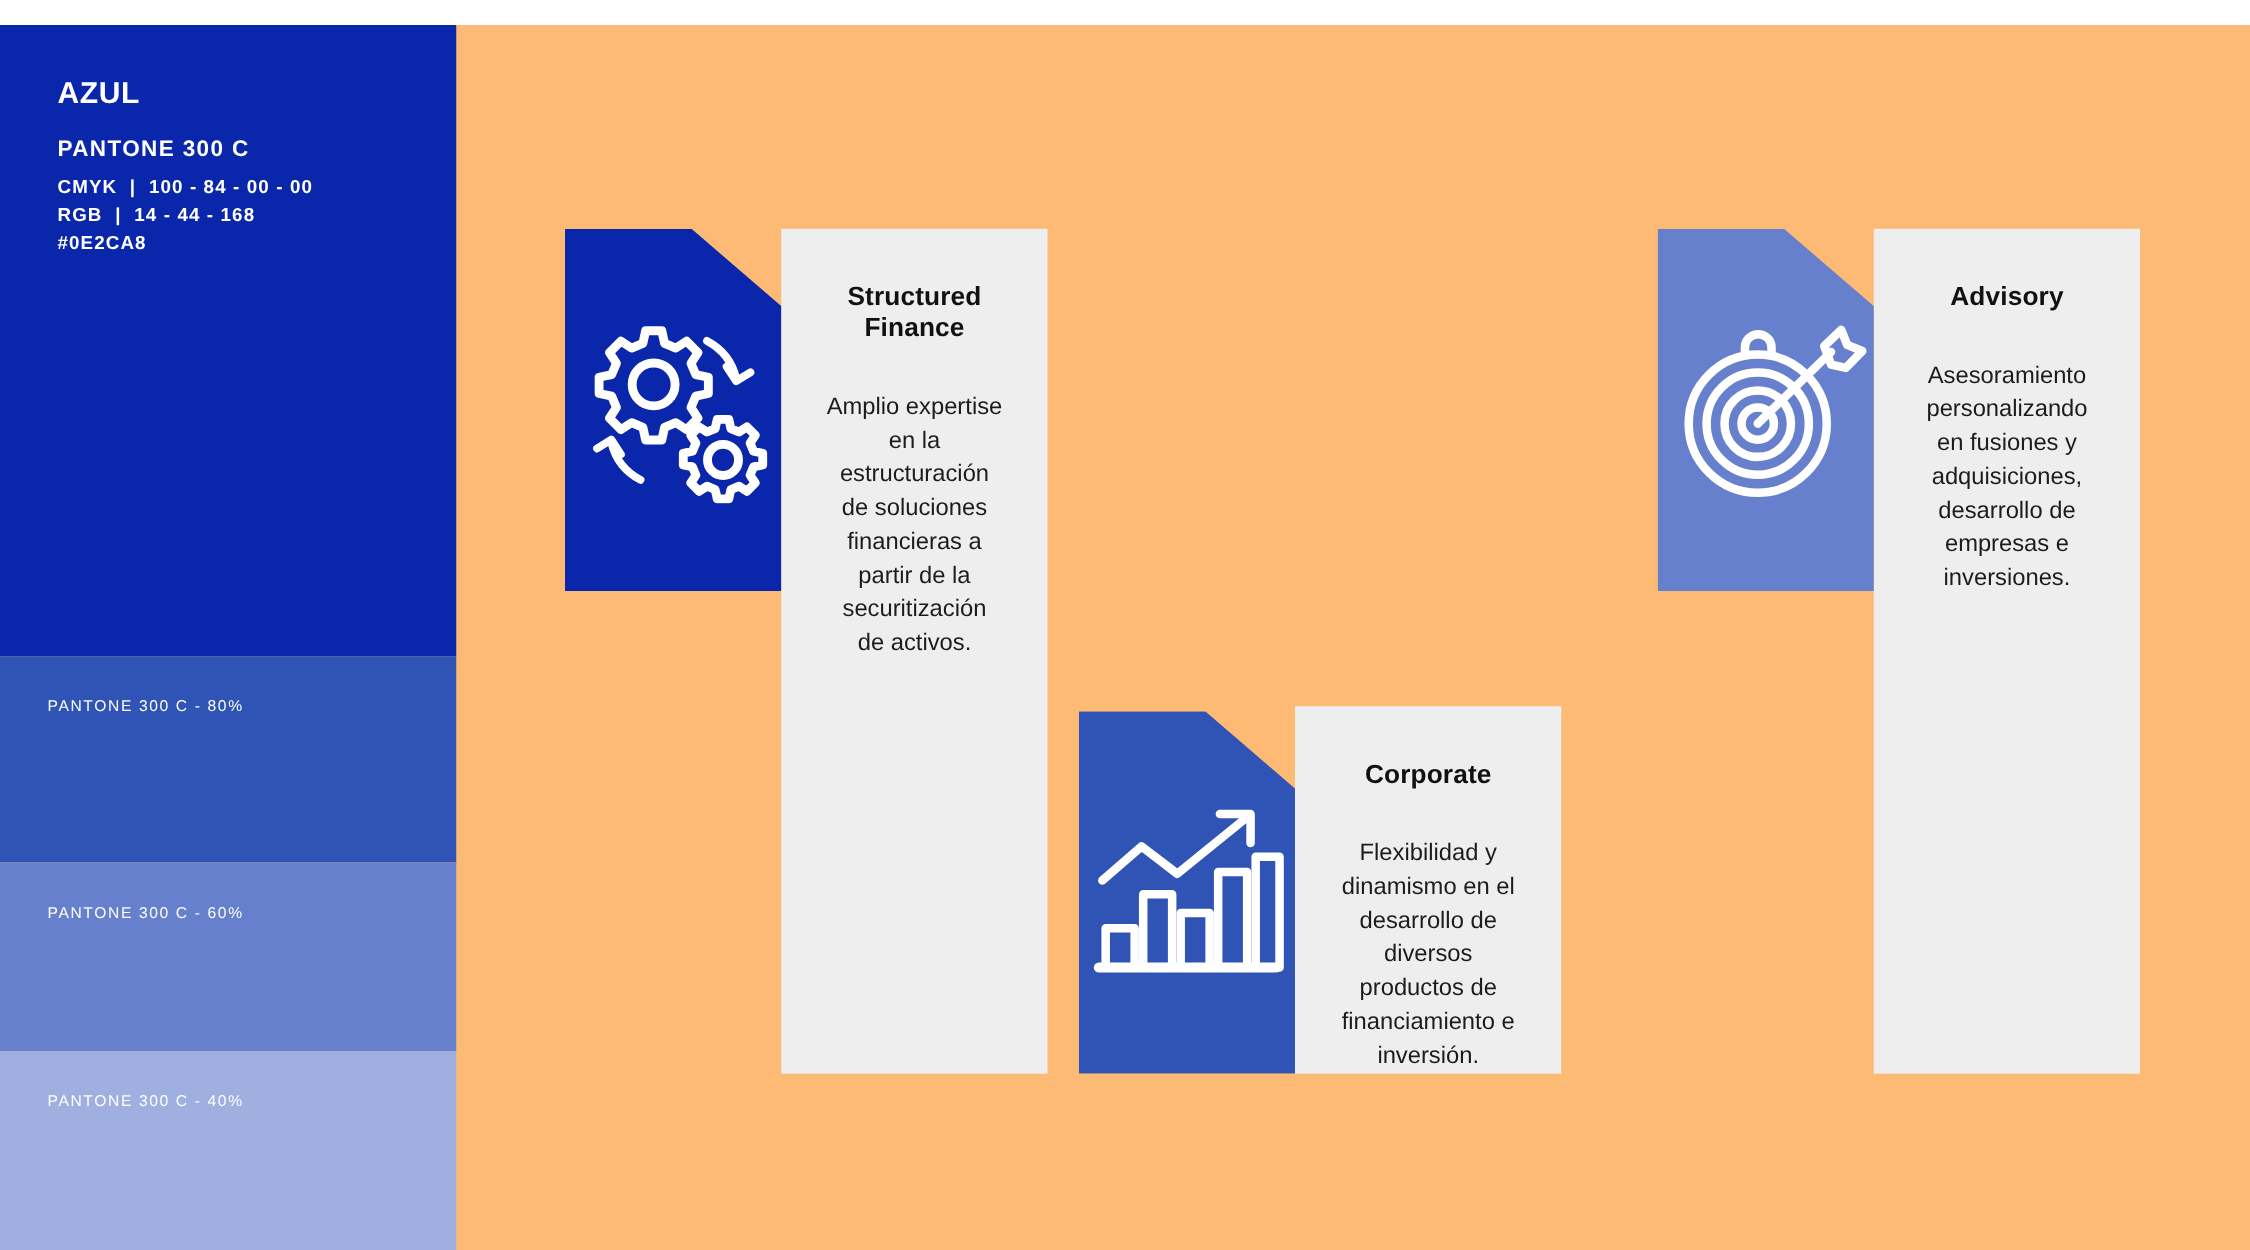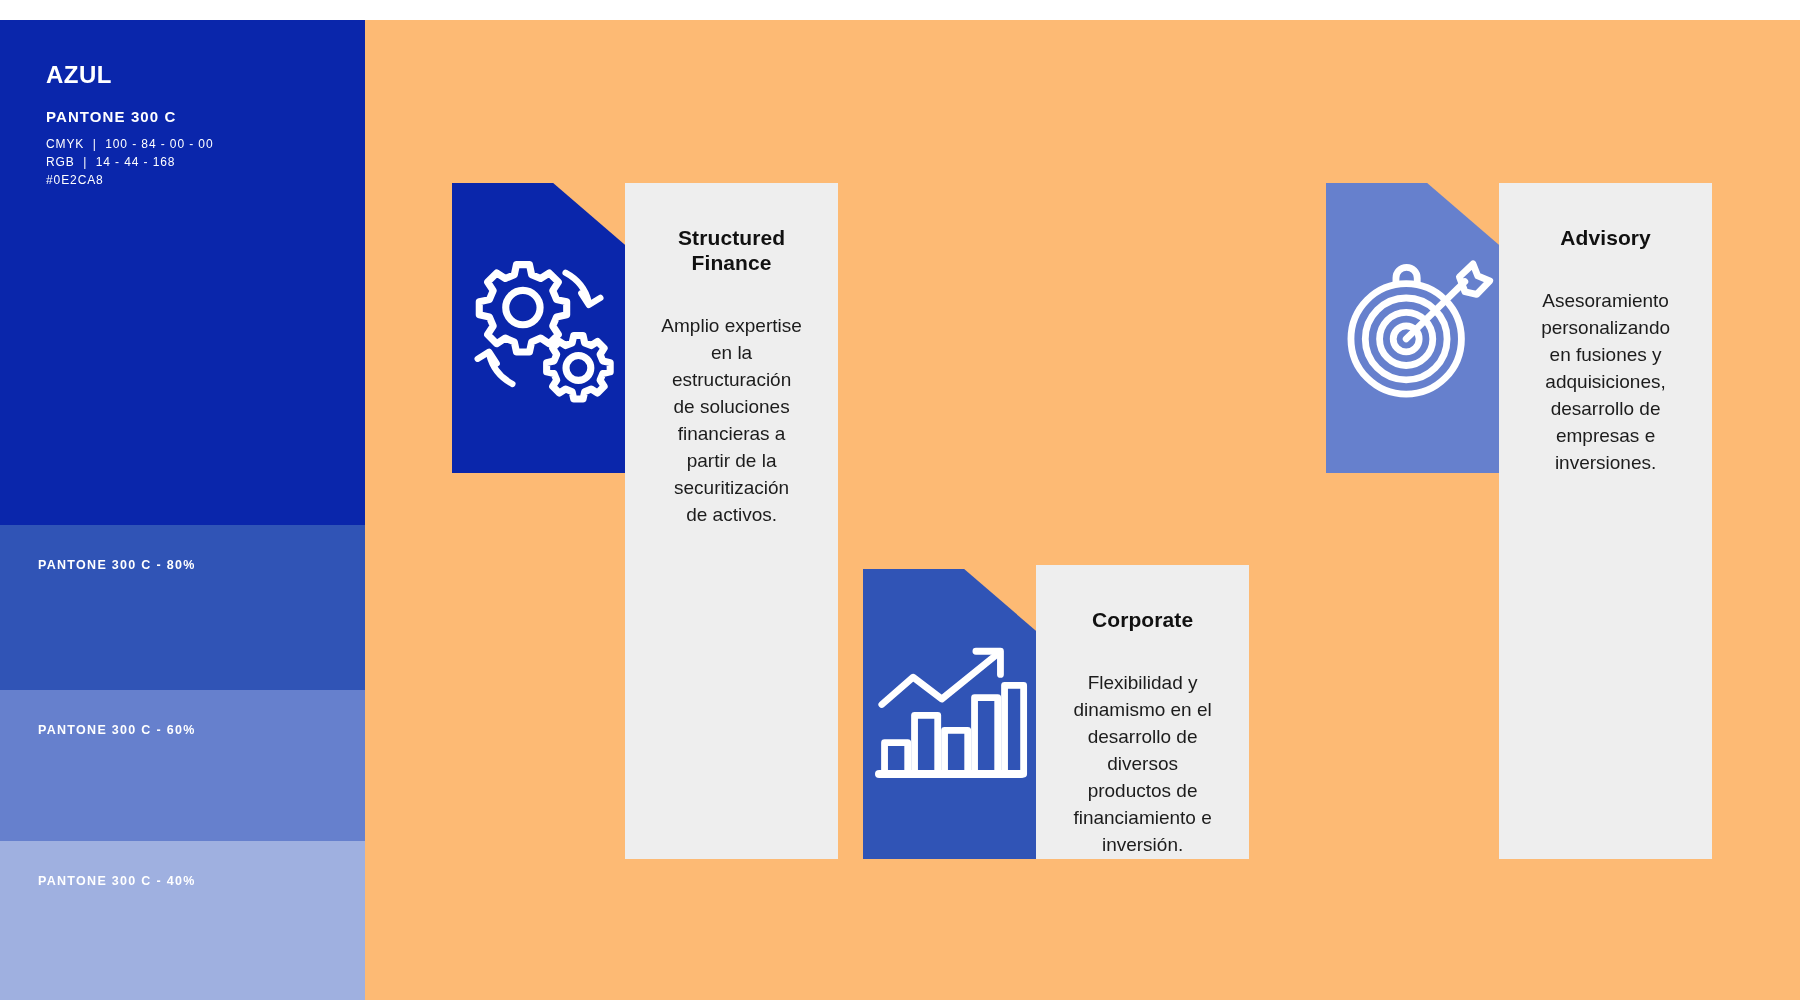--- a/index.html
+++ b/index.html
@@ -24,30 +24,30 @@
   .swatch-60  { height:151px; }
   .swatch-40  { height:167px; flex:1 1 auto; }
 
   .swatch-head { position:absolute; left:46px; top:42px; }
   .swatch-title {
     color:#ffffff; font-size:24px; font-weight:bold;
     letter-spacing:0.5px; line-height:1.1;
   }
   .spec-block { margin-top:18px; }
   .spec-pantone {
-    color:#ffffff; font-size:15px; font-weight:bold;
+    color:#ffffff; font-size:18px; font-weight:bold;
     letter-spacing:1.1px; line-height:1.45; margin-bottom:7px;
   }
   .spec-line {
-    color:#ffffff; font-size:12px; font-weight:normal;
+    color:#ffffff; font-size:15px; font-weight:bold;
     letter-spacing:0.9px; line-height:1.5; white-space:pre;
   }
   .swatch-label {
     position:absolute; left:38px; top:33px;
-    color:#ffffff; font-size:12.5px; font-weight:bold;
+    color:#ffffff; font-size:12.5px; font-weight:normal;
     letter-spacing:1.3px; white-space:nowrap;text-align:right;
   }
 
   
   .cards {
     position:absolute; left:452px; top:163px;
     width:1260px; height:676px;
   }
   .card {
     position:absolute; top:0;

